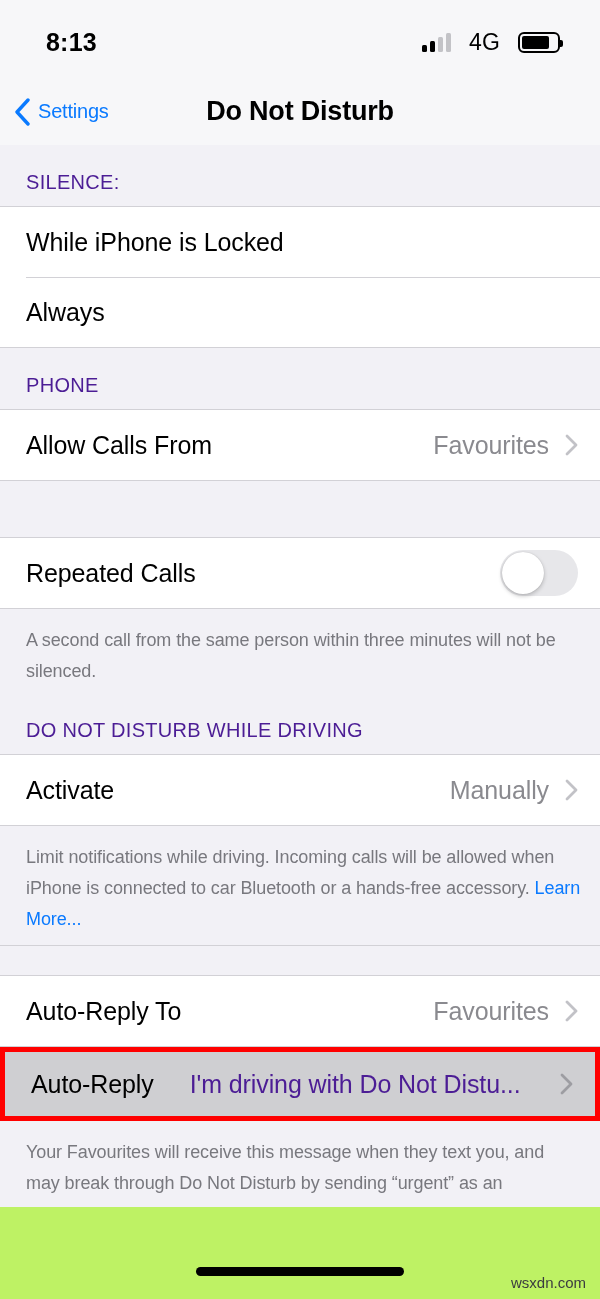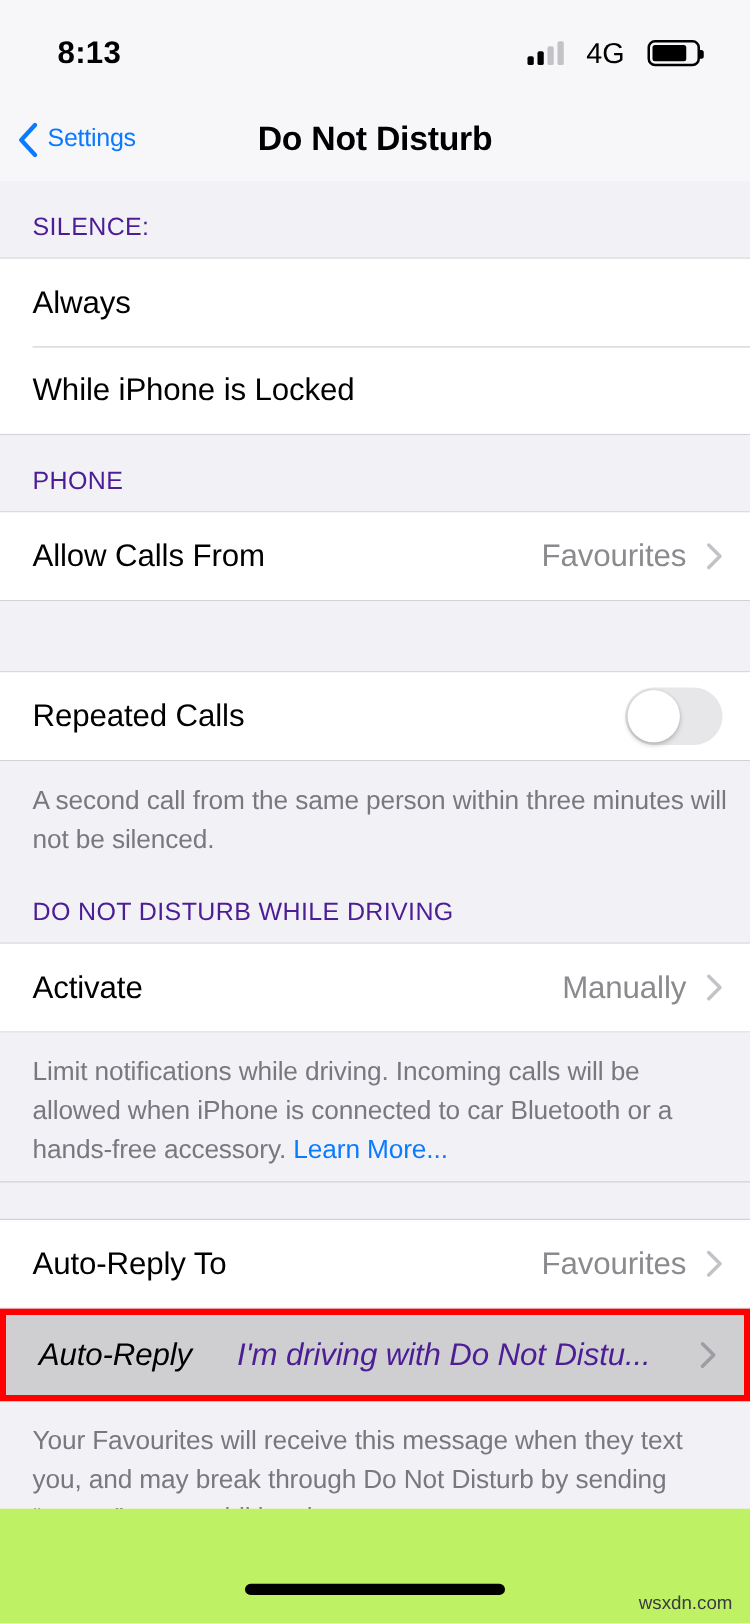--- a/index.html
+++ b/index.html
@@ -187,21 +187,20 @@
     background: #cfcfd2;
   }
   .row.pressed .row-value {
     color: #4c1d95;
     margin-left: 22px;
   }
   .highlight-wrap {
     position: relative;
     border: 5px solid #ff0000;
     box-sizing: border-box;
-    font-style: italic;
   }
   .highlight-wrap .row { min-height: 64px; }
   .highlight-wrap .row .row-label { margin-right: 14px; }
   .highlight-wrap .row .row-value {
     flex: 1;
     min-width: 0;
   }
 
   
   .toggle {
@@ -218,21 +217,21 @@
     top: 2px;
     left: 2px;
     width: 42px;
     height: 42px;
     border-radius: 50%;
     background: #ffffff;
     box-shadow: 0 2px 4px rgba(0,0,0,0.22), 0 0 1px rgba(0,0,0,0.18);
   }
 
   .footer-note {
-    font-size: 21px;
+    font-size: 18px;
     line-height: 31px;
     color: #78787e;
     padding: 16px 18px 10px 26px;
     background: #f2f1f6;
     letter-spacing: -0.1px;
   }
   .footer-note a {
     color: #0a7aff;
     text-decoration: none;
   }
@@ -300,24 +299,24 @@
       <span class="back-label">Settings</span>
     </div>
     <div class="nav-title">Do Not Disturb</div>
   </div>
 
   <div class="content">
 
     <div class="group-header">SILENCE:</div>
     <div class="list">
       <div class="row">
+        <span class="row-label">While iPhone is Locked</span>
+      </div>
+      <div class="row">
         <span class="row-label">Always</span>
-      </div>
-      <div class="row">
-        <span class="row-label">While iPhone is Locked</span>
       </div>
     </div>
 
     <div class="group-header">PHONE</div>
     <div class="list">
       <div class="row">
         <span class="row-label">Allow Calls From</span>
         <span class="row-spacer"></span>
         <span class="row-value">Favourites</span>
         <svg class="chevron" viewBox="0 0 13 22">

